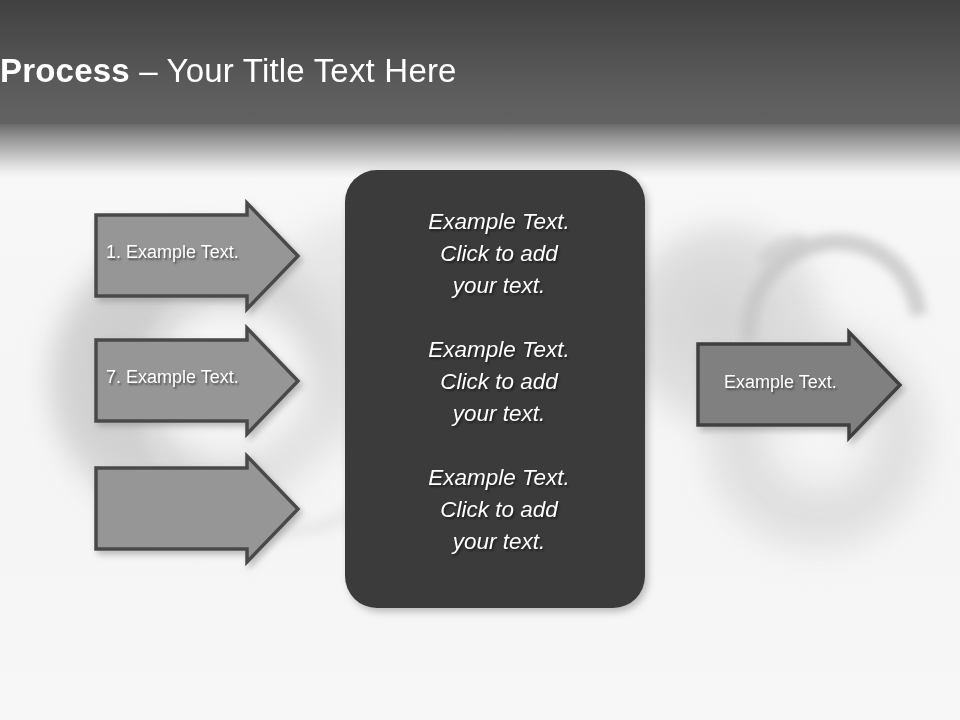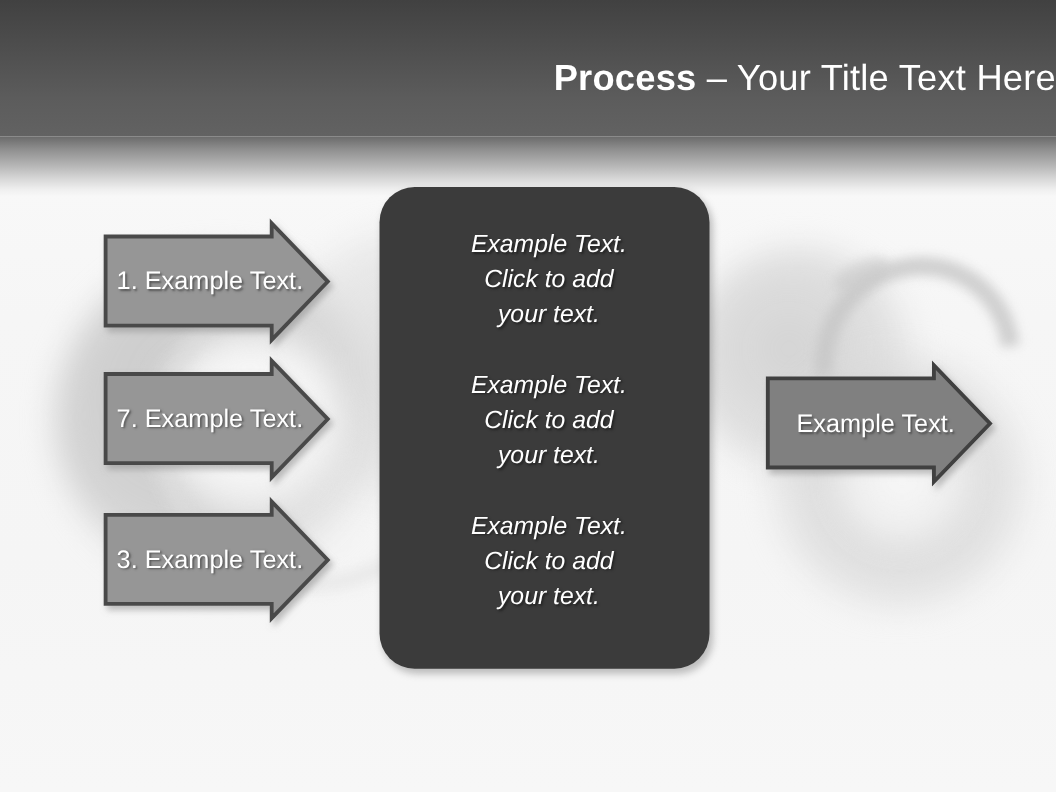--- a/index.html
+++ b/index.html
@@ -134,38 +134,38 @@
         #8f8f8f 22%,
         #b4b4b4 48%,
         #d8d8d8 72%,
         #f0f0f0 90%,
         #f7f7f7 100%);
   }
   .title {
     position: absolute;
     left: 0; top: 52px;
     width: 960px;
-    text-align: right;
+    text-align: left;
     color: #ffffff;
     font-size: 33px;
     letter-spacing: 0.2px;
     white-space: nowrap;
   }
   .title .bold { font-weight: bold; }
   .title .light { font-weight: normal; }
 
   
   .arrow {
     position: absolute;
   }
   .arrow svg { display: block; overflow: visible; }
   .arrow-label {
     position: absolute;
     color: #ffffff;
-    font-size: 23px;
+    font-size: 18px;
     white-space: nowrap;
     text-shadow: 1.5px 1.5px 2px rgba(60,60,60,0.75);
   }
 
   .arrow-1 { left: 90px; top: 198px; }
   .arrow-2 { left: 90px; top: 323px; }
   .arrow-3 { left: 90px; top: 451px; }
   .arrow-out { left: 692px; top: 327px; }
 
   .arrow-1 .arrow-label,
@@ -253,21 +253,20 @@
 
   <div class="arrow arrow-3">
     <svg width="214" height="116" viewBox="0 0 214 116">
       <defs>
         <filter id="shadow3" x="-20%" y="-20%" width="160%" height="160%">
           <feDropShadow dx="3" dy="4" stdDeviation="3" flood-color="#8a8a8a" flood-opacity="0.55"></feDropShadow>
         </filter>
       </defs>
       <polygon points="6,17 157,17 157,5 208,58 157,111 157,98 6,98" fill="#969696" stroke="#4a4a4a" stroke-width="3.5" stroke-linejoin="miter" filter="url(#shadow3)"></polygon>
     </svg>
-    <span class="arrow-label">3. Example Text.</span>
   </div>
 
   <div class="arrow arrow-out">
     <svg width="214" height="116" viewBox="0 0 214 116">
       <defs>
         <filter id="shadow4" x="-20%" y="-20%" width="160%" height="160%">
           <feDropShadow dx="3" dy="4" stdDeviation="3" flood-color="#8a8a8a" flood-opacity="0.55"></feDropShadow>
         </filter>
       </defs>
       <polygon points="6,17 157,17 157,5 208,58 157,111 157,98 6,98" fill="#808080" stroke="#3f3f3f" stroke-width="3.5" stroke-linejoin="miter" filter="url(#shadow4)"></polygon>

